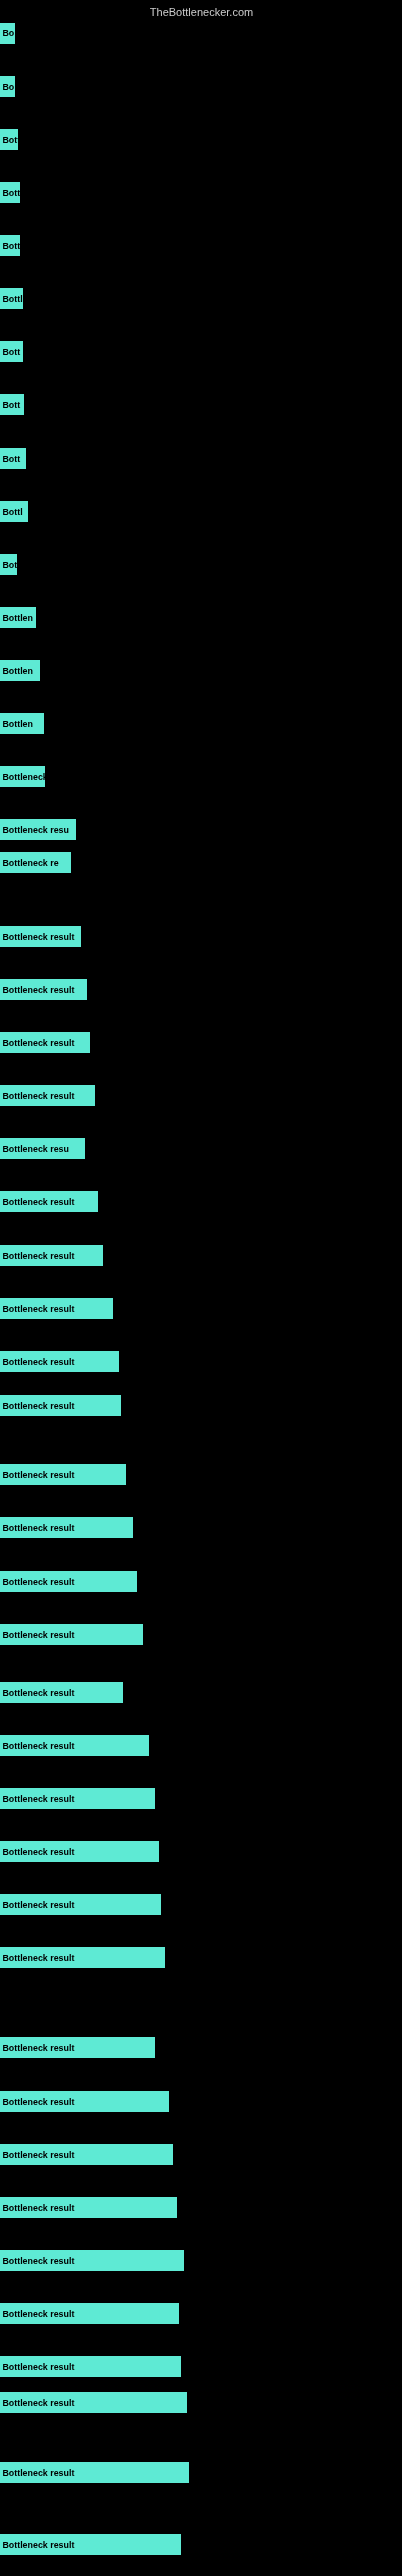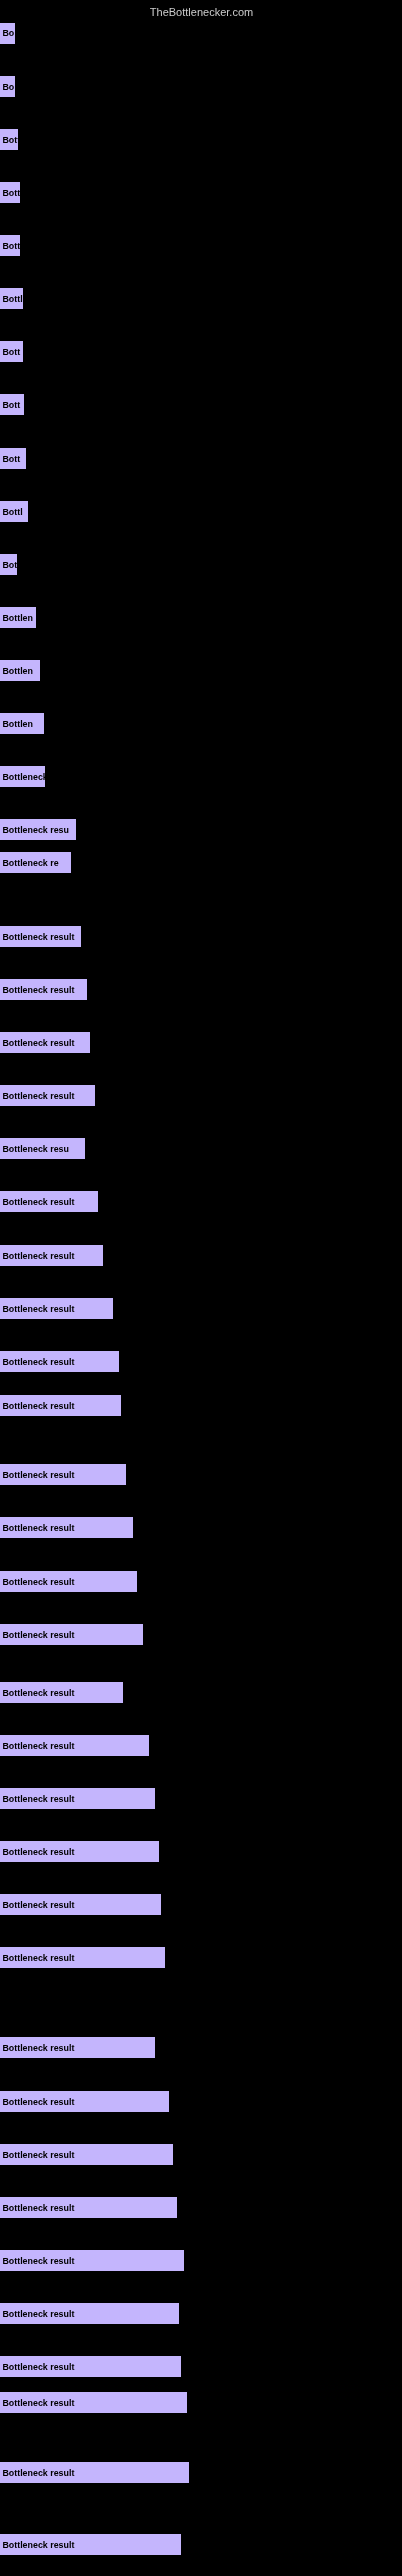--- a/index.html
+++ b/index.html
@@ -24,21 +24,21 @@
       left: 0;
       right: 0;
     }
     .bar-container {
       position: absolute;
       left: 0;
       display: flex;
       align-items: center;
     }
     .bar {
-      background-color: #c4b5fd;
+      background-color: #5eead4;
       height: 21px;
       display: flex;
       align-items: center;
       padding-left: 2.4px;
       overflow: hidden;
     }
     .bar-label {
       color: #000000;
       font-size: 8.9px;
       font-weight: bold;

